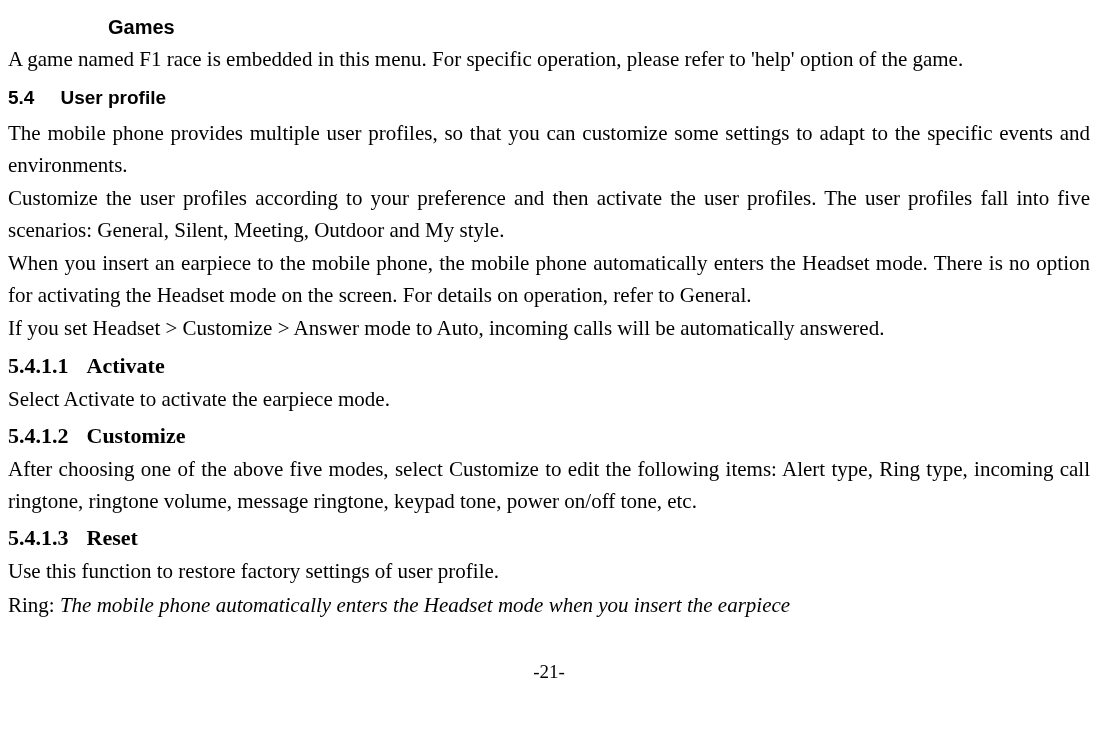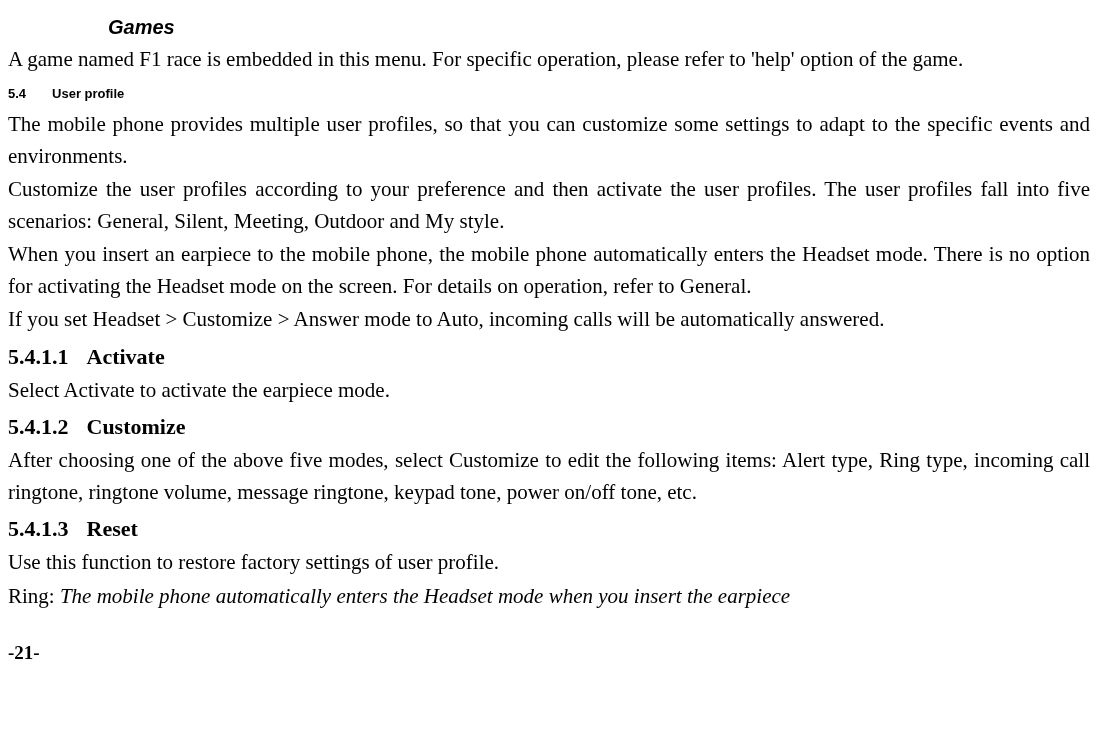--- a/index.html
+++ b/index.html
@@ -11,43 +11,42 @@
       margin: 0;
       padding: 8px 8px 20px 8px;
       width: 1098px;
       box-sizing: border-box;
     }
     .h-games {
       font-family: Arial, Helvetica, sans-serif;
       font-weight: bold;
       font-size: 20px;
       margin: 4px 0 0 100px;
-      font-style: italic;
     }
     .h-section {
       font-family: Arial, Helvetica, sans-serif;
       font-weight: bold;
-      font-size: 13px;
+      font-size: 19px;
       margin: 8px 0 6px 0;
     }
     .h-section .num { display: inline-block; margin-right: 26px; }
     .h-sub {
       font-family: "Times New Roman", Times, serif;
       font-weight: bold;
       font-size: 22px;
       margin: 4px 0 2px 0;
     }
     .h-sub .num { display: inline-block; margin-right: 18px; }
     p { margin: 2px 0; text-align: justify; }
     .b { font-weight: normal; }
     .i { font-style: italic; }
     .page-num {
-      margin-top: 27px;
+      text-align: center;
+      margin-top: 37px;
       font-size: 19px;
-      font-weight: bold;
     }
   </style>
 </head>
 <body>
 
 <div class="h-games">Games</div>
 
 <p>A game named F1 race is embedded in this menu. For specific operation, please refer to 'help' option of the game.</p>
 
 <div class="h-section">

